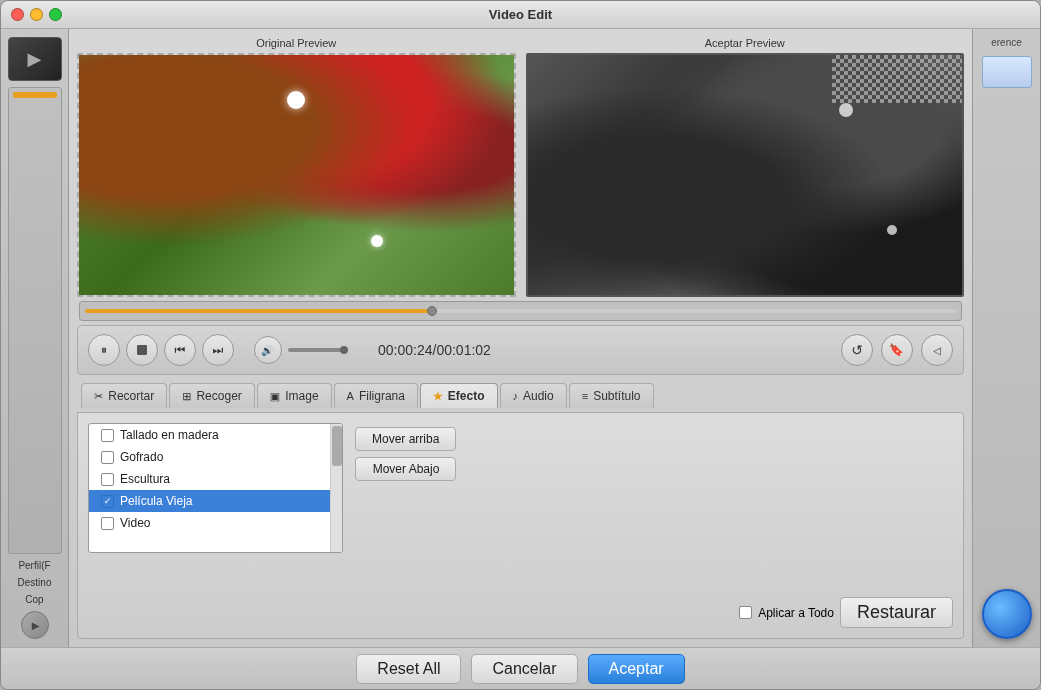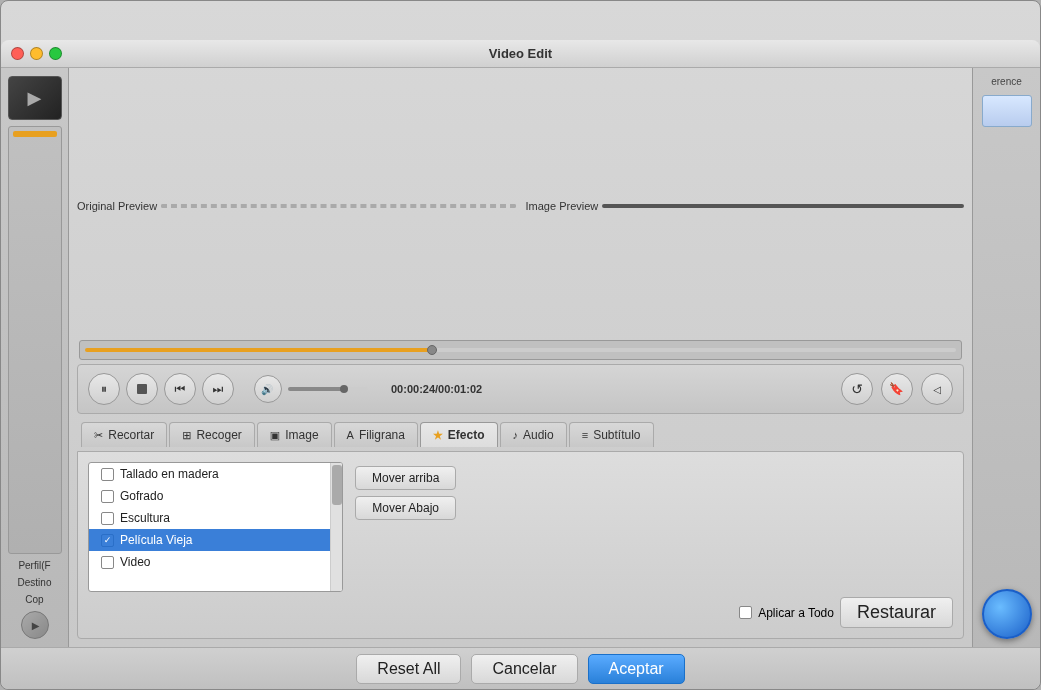--- a/index.html
+++ b/index.html
@@ -27,21 +27,20 @@
     .titlebar {
       height: 28px;
       background: linear-gradient(to bottom, #e8e8e8 0%, #d0d0d0 100%);
       border-radius: 8px 8px 0 0;
       border-bottom: 1px solid #aaa;
       display: flex;
       align-items: center;
       justify-content: center;
       position: relative;
       flex-shrink: 0;
-      margin-top: 39px;
     }
     .titlebar-buttons {
       position: absolute;
       left: 10px;
       display: flex;
       gap: 6px;
     }
     .tb-btn {
       width: 13px;
       height: 13px;
@@ -62,21 +61,21 @@
     .preview-row {
       display: flex;
       gap: 10px;
       height: 260px;
       flex-shrink: 0;
     }
 
     .preview-panel {
       flex: 1;
       display: flex;
-      flex-direction: row;
+      flex-direction: column;
       align-items: center;
       gap: 4px;
     }
 
     .preview-label {
       font-size: 11px;
       color: #333;
       font-weight: 500;
     }
 
@@ -230,23 +229,22 @@
     .volume-slider {
       width: 80px;
       height: 4px;
       background: linear-gradient(to right, #888 70%, #ccc 70%);
       border-radius: 2px;
       position: relative;
     }
 
     .time-display {
       color: #333;
-      font-size: 11px;
-      margin-left: 17px;
-      font-weight: bold;
+      font-size: 14px;
+      margin-left: 4px;
     }
 
     
     .tab-bar {
       display: flex;
       gap: 2px;
       padding: 4px 0 0 4px;
       flex-shrink: 0;
     }
 
@@ -351,21 +349,21 @@
     }
 
     .effects-btn {
       padding: 4px 16px;
       background: linear-gradient(to bottom, #f0f0f0, #d8d8d8);
       border: 1px solid #aaa;
       border-radius: 4px;
       cursor: pointer;
       font-size: 12px;
       color: #222;
-      text-align: center;
+      text-align: right;
       min-width: 100px;
     }
 
     .checkbox-input {
       width: 13px;
       height: 13px;
       border: 1px solid #888;
       border-radius: 2px;
       background: white;
     }
@@ -456,21 +454,21 @@
       <div class="preview-row">
 
         <div class="preview-panel">
           <span class="preview-label">Original Preview</span>
           <div class="preview-video">
             <div class="original-video-bg" style="width:100%;height:100%;"></div>
           </div>
         </div>
 
         <div class="preview-panel">
-          <span class="preview-label">Image Preview</span>
+          <span class="preview-label">Aceptar Preview</span>
           <div class="preview-video" style="border:2px solid #555;background:#222;">
             <div class="output-video-bg" style="width:100%;height:100%;"></div>
             <div class="checker-overlay"></div>
           </div>
         </div>
 
       </div>
 
       <div class="timeline-area">
         <div class="timeline-track"></div>

